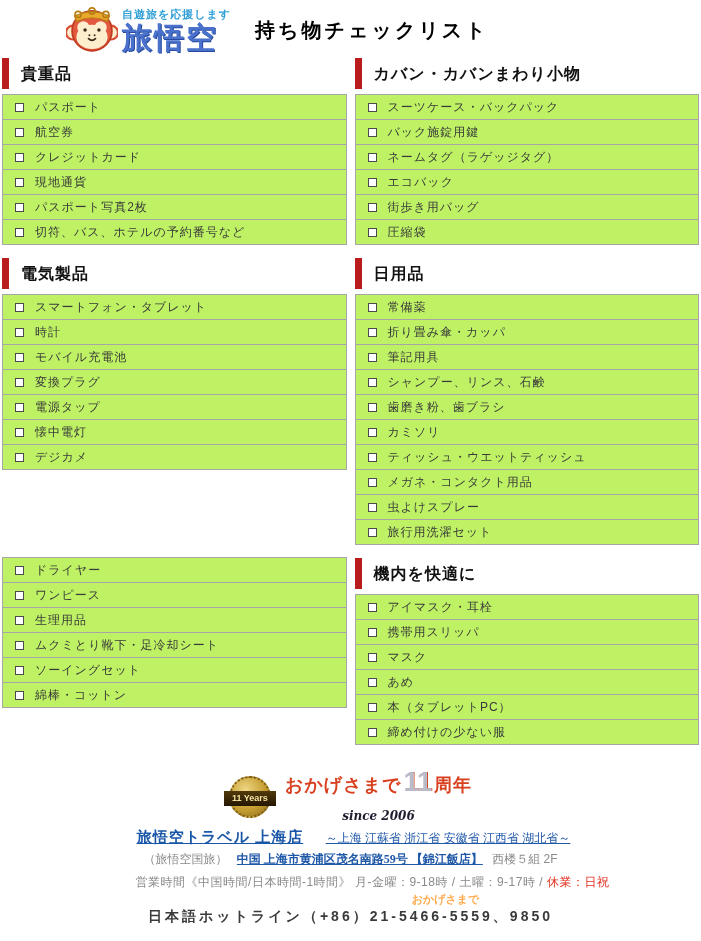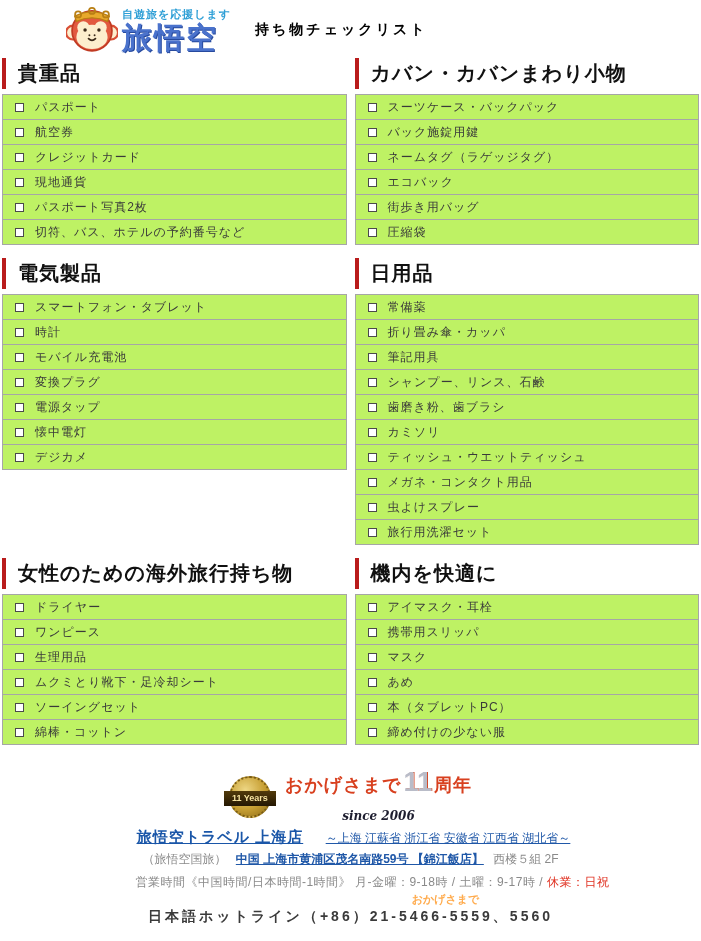--- a/index.html
+++ b/index.html
@@ -7,26 +7,26 @@
     font-family:"Liberation Sans","DejaVu Sans",sans-serif; }
 
   
   .page-header { display:flex; align-items:center; gap:24px; padding:6px 0 4px 66px; height:58px; }
   .logo { display:flex; align-items:center; gap:4px; }
   .logo svg { display:block; }
   .logo-text .tagline { color:#2e9fd6; font-weight:bold; font-size:11px; letter-spacing:1px;
       text-shadow:0 0 1px #fff; }
   .logo-text .brand { color:#4a72cc; font-weight:900; font-size:30px; line-height:32px; letter-spacing:2px;
       text-shadow:1px 1px 0 #274a9e, 0 0 2px #fff; }
-  .page-title { font-size:14px; font-weight:bold; color:#000; letter-spacing:3px; }
+  .page-title { font-size:20px; font-weight:bold; color:#000; letter-spacing:3px; }
 
   
   .grid { display:grid; grid-template-columns:1fr 1fr; column-gap:8px; align-items:start; padding:0 2px; }
   .section { margin-bottom:13px; }
-  .section-title { border-left:4px solid #b91c1c; padding:3px 0 3px 12px; font-size:20px;
+  .section-title { border-left:7px solid #b91c1c; padding:3px 0 3px 12px; font-size:16px;
       font-weight:bold; color:#111; line-height:25px; margin-bottom:6px; letter-spacing:1px; }
   .items { list-style:none; }
   .item { display:flex; align-items:center; height:26px; border:1px solid #a6a6a6; margin-top:-1px;
       padding-left:12px; background:#bef264; }
   .checkbox { display:inline-block; width:9px; height:9px; border:1.5px solid #4a4a4a; margin-right:11px;
       flex:0 0 auto; background:#fff; }
   .item-label { font-size:12px; color:#3a3a3a; letter-spacing:1px; }
 
   
   .page-footer { text-align:center; padding-top:12px; }
@@ -43,21 +43,21 @@
   .anniv-line { display:flex; align-items:baseline; justify-content:center; }
   .anniv-red { color:#d8401f; font-weight:900; font-size:18px; letter-spacing:1px; }
   .anniv-num { color:#b9bcc8; font-weight:900; font-size:27px; line-height:24px; padding:0 2px;
       text-shadow:0 1px 0 #fff, 1px 0 0 #d34a28; }
   .since { font-family:"DejaVu Serif","Liberation Serif",serif; font-style:italic; font-weight:bold;
       color:#1c1c2e; font-size:12px; margin-top:12px; }
   .shop-line { margin:3px 0 4px;padding-left:6px; }
   .shop-link { color:#1a56a8; font-weight:bold; font-size:15px; text-decoration:underline; letter-spacing:1px; }
   .regions { color:#2058a8; font-size:12px; text-decoration:underline; margin-left:18px; }
   .addr-line { font-size:12px; color:#8a8a8a; margin-bottom:6px; }
-  .addr-link { color:#2058a8; text-decoration:underline; font-weight:bold; margin:0 6px; }
+  .addr-link { color:#2058a8; text-decoration:underline; font-weight:bold; margin:0 6px;font-family:Liberation Serif, serif; }
   .hours-line { font-size:12px; color:#8a8a8a; margin-bottom:1px; letter-spacing:0.5px;margin-left:44px; }
   .closed { color:#e03020; }
   .gogo { width:fit-content; margin:0 auto 1px; transform:translateX(95px); color:#ffab4d;
       font-size:11px; font-weight:bold; }
   .hotline { font-size:14px; font-weight:bold; color:#3a3a3a; letter-spacing:3px; margin-bottom:4px; }
 </style>
 </head>
 <body>
 
 <header class="page-header">
@@ -248,21 +248,20 @@
   </li>
 
   <li class="item">
     <span class="checkbox"></span>
     <span class="item-label">旅行用洗濯セット</span>
   </li>
 </ul>
   </section>
 
   <section class="section">
-    <h2 class="section-title">女性のための海外旅行持ち物</h2>
     <ul class="items">
   <li class="item">
     <span class="checkbox"></span>
     <span class="item-label">ドライヤー</span>
   </li>
 
   <li class="item">
     <span class="checkbox"></span>
     <span class="item-label">ワンピース</span>
   </li>
@@ -351,15 +350,15 @@
     <span>西楼５組 2F</span>
   </div>
 
   <div class="hours-line">
     <span>営業時間《中国時間/日本時間-1時間》 月-金曜：9-18時 / 土曜：9-17時 /</span>
     <span class="closed">休業：日祝</span>
   </div>
 
   <div class="gogo">おかげさまで</div>
 
-  <div class="hotline">日本語ホットライン（+86）21-5466-5559、5560</div>
+  <div class="hotline">日本語ホットライン（+86）21-5466-5559、9850</div>
 
 </footer>
 
 </body></html>

